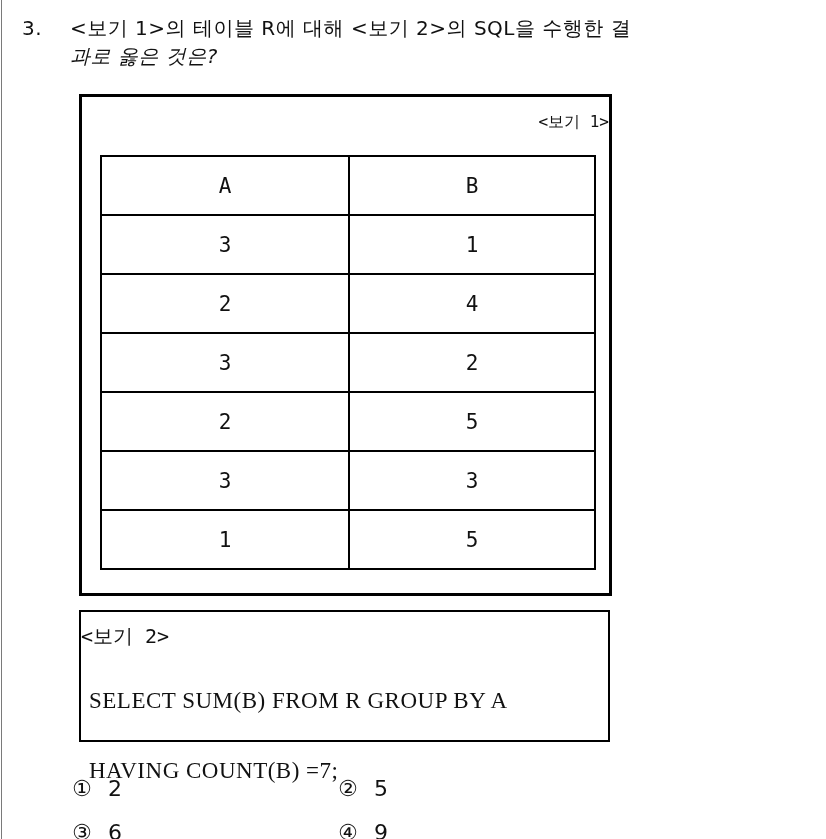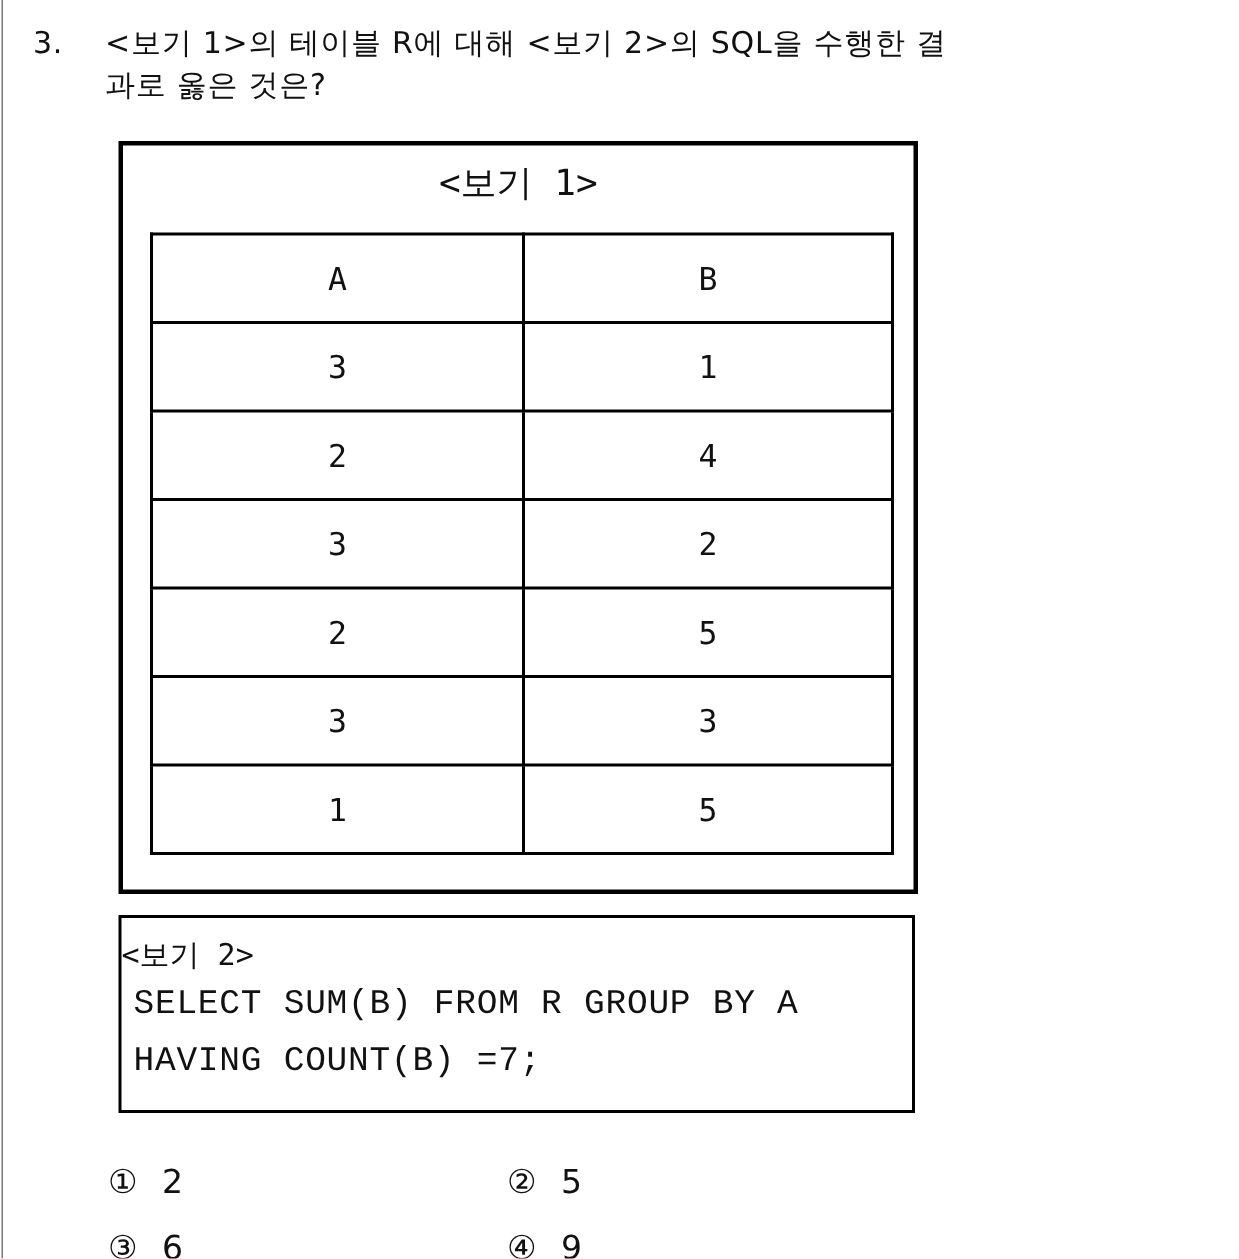--- a/index.html
+++ b/index.html
@@ -31,37 +31,38 @@
       font-size: 20px;
       line-height: 28px;
       letter-spacing: 0.5px;
     }
     .question .num {
       display: inline-block;
       width: 48px;
     }
     .question .line2 {
       padding-left: 48px;
+      font-style: italic;
     }
     .box1 {
       position: absolute;
       left: 79px;
       top: 94px;
       width: 527px;
       height: 496px;
       border: 3px solid #000;
     }
     .box1-title {
       position: absolute;
       left: 0;
       right: 0;
       top: 12px;
-      text-align: center;
+      text-align: right;
       font-family: "DejaVu Sans Mono", "Liberation Mono", monospace;
-      font-size: 24px;
+      font-size: 16px;
       line-height: 26px;
     }
     table.rel {
       position: absolute;
       left: 18px;
       top: 58px;
       width: 494px;
       border-collapse: collapse;
       table-layout: fixed;
     }
@@ -86,25 +87,26 @@
     }
     .box2-title {
       text-align: left;
       margin-top: 10px;
       font-family: "DejaVu Sans Mono", "Liberation Mono", monospace;
       font-size: 20px;
       line-height: 28px;
     }
     .sql-line {
       padding-left: 8px;
-      font-family: Liberation Mono, monospace;
+      font-family: Liberation Serif, serif;
       font-size: 23px;
       line-height: 38px;
       letter-spacing: 0.5px;
       white-space: nowrap;
+      margin-top: 32px;
     }
     .choices {
       position: absolute;
       left: 72px;
       top: 766px;
       width: 560px;
     }
     .choice-row {
       display: flex;
       height: 44px;

